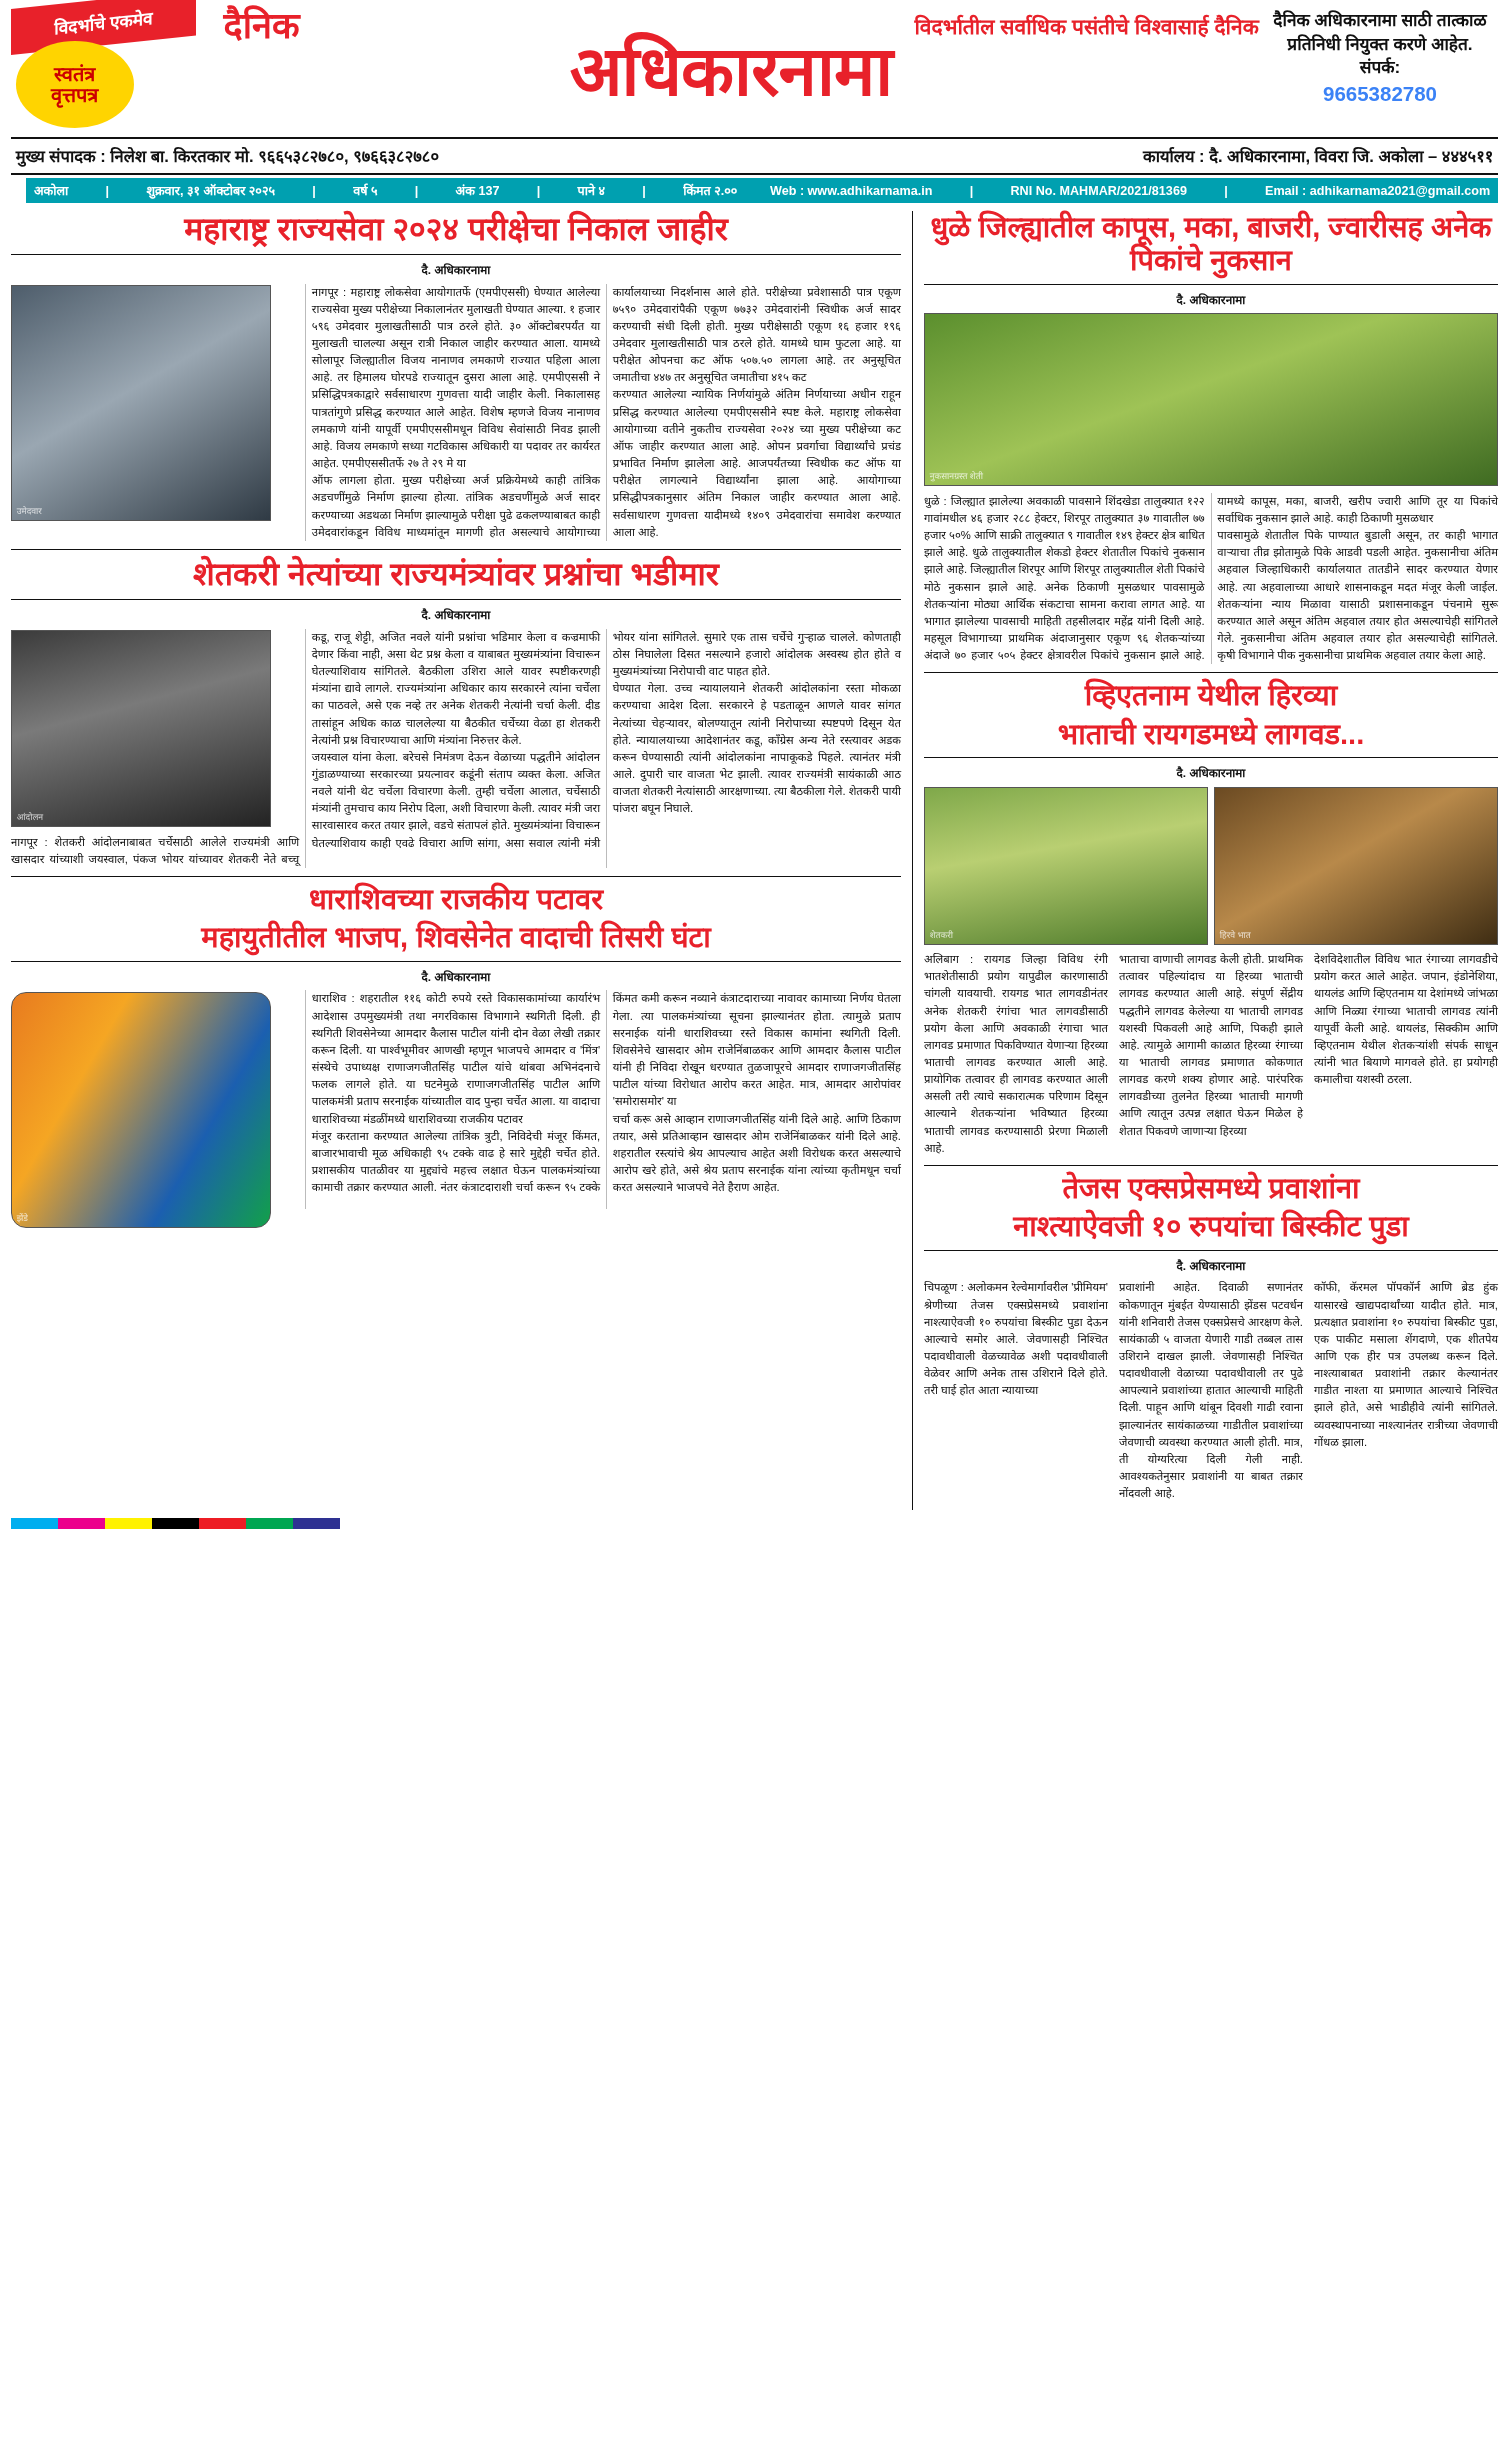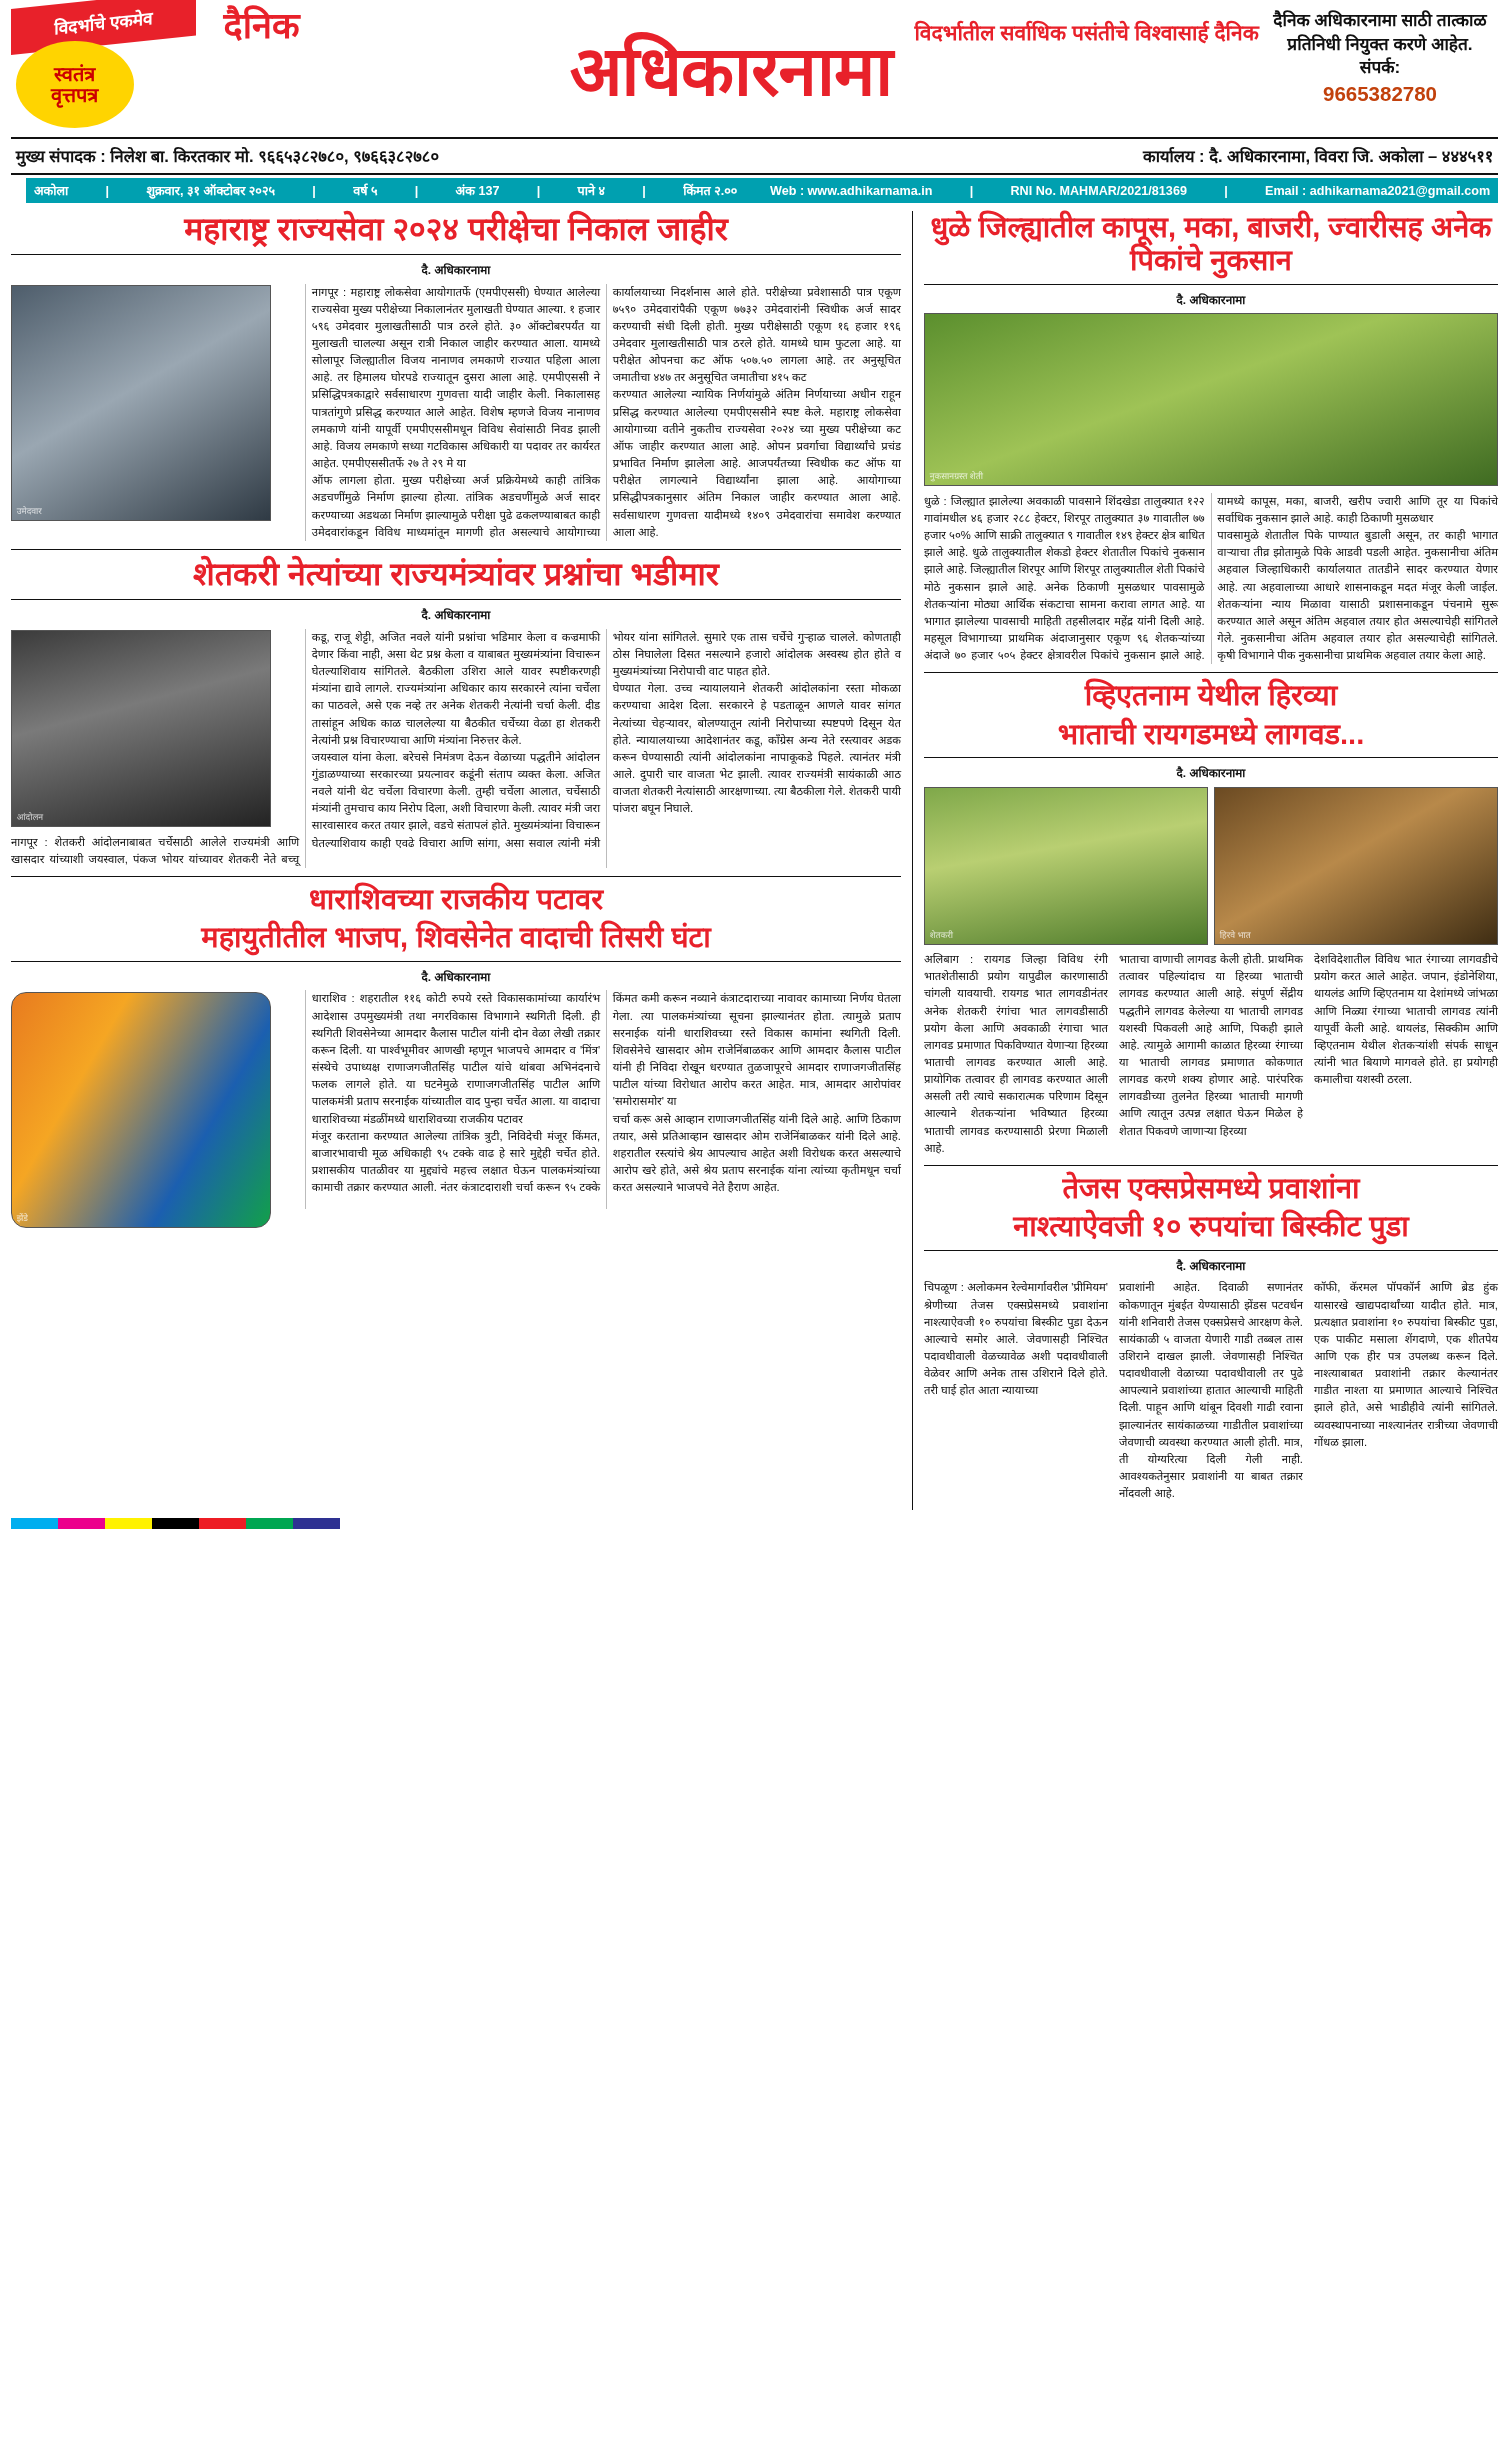--- a/index.html
+++ b/index.html
@@ -34,21 +34,21 @@
     margin-top:1.6px; text-align:right; padding-right:3.2px;
   }
   .mh-title {
     color:#e8212a; font-size:69px; font-weight:bold; line-height:0.95;
     letter-spacing:-0.8px; margin-top:-4.7px;
   }
   .mh-right {
     width:236px; flex:0 0 236px; text-align:center; font-size:17.3px;
     font-weight:bold; line-height:1.35; padding-top:3.2px;
   }
-  .mh-right .phone { color:#c2410c; font-size:20.5px; }
+  .mh-right .phone { color:#3b82f6; font-size:20.5px; }
 
   
   .editor-bar {
     border-top:2.4px solid #111; border-bottom:2.4px solid #111;
     margin-top:4.7px; padding:5.5px 4.7px;
     display:flex; justify-content:space-between; font-size:16.5px; font-weight:bold;
   }
 
   
   .info-bar {
@@ -110,21 +110,21 @@
 
   <div class="masthead">
     <div class="mh-logo">
       <div class="corner">विदर्भाचे एकमेव</div>
       <div class="circle">
         <div>स्वतंत्र</div>
         <div>वृत्तपत्र</div>
       </div>
     </div>
     <div class="mh-center">
-      <div style="display:flex; align-items:flex-end; justify-content:space-between;">
+      <div style="display:flex; align-items:center; justify-content:space-between;">
         <div class="mh-dainik">दैनिक</div>
         <div class="mh-tag">विदर्भातील सर्वाधिक पसंतीचे विश्वासार्ह दैनिक</div>
       </div>
       <div class="mh-title">अधिकारनामा</div>
     </div>
     <div class="mh-right">
       <div>दैनिक अधिकारनामा साठी तात्काळ प्रतिनिधी नियुक्त करणे आहेत.</div>
       <div>संपर्क:</div>
       <div class="phone">9665382780</div>
     </div>

